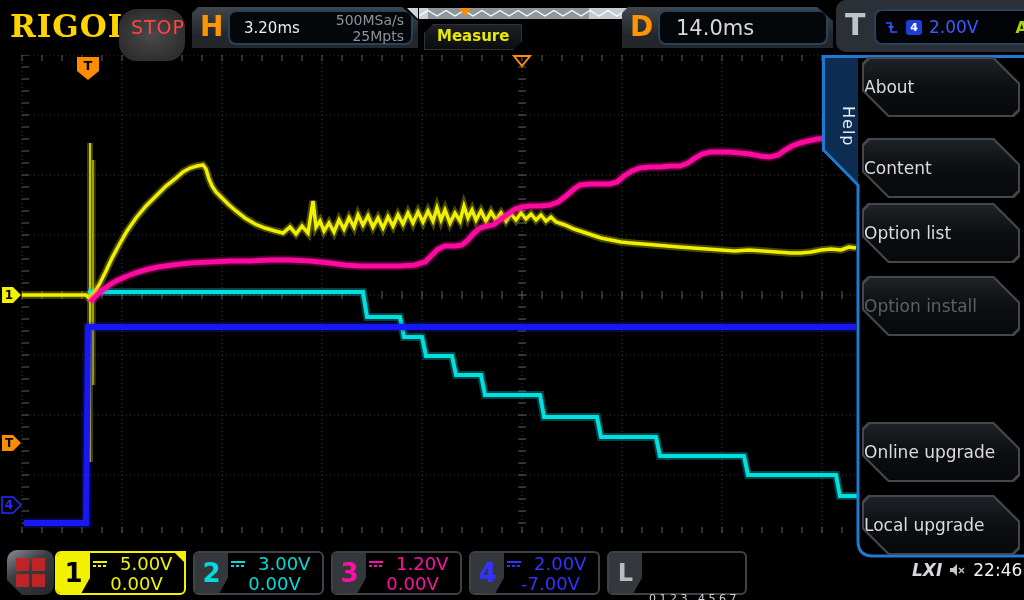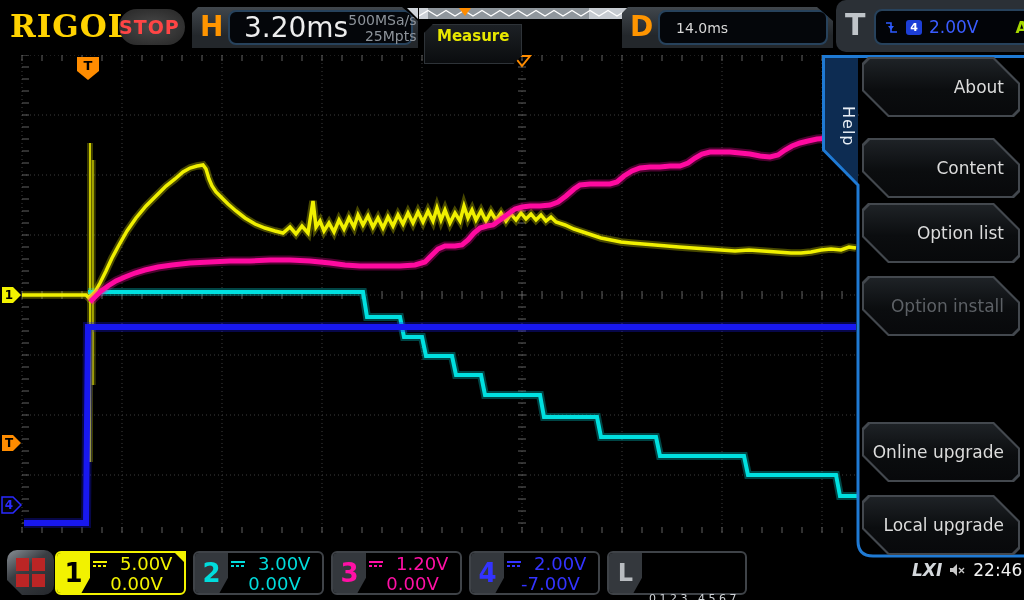--- a/index.html
+++ b/index.html
@@ -2,48 +2,48 @@
 <html><head>
 <meta charset="utf-8">
 <style>
   html,body{margin:0;padding:0;background:#000;}
   body{width:1024px;height:600px;position:relative;overflow:hidden;
        font-family:"DejaVu Sans","Liberation Sans",sans-serif;-webkit-font-smoothing:antialiased;}
   
   .topbar{position:absolute;left:0;top:0;width:1024px;height:55px;background:#000;z-index:6;}
   .logo{position:absolute;left:10px;top:8px;font-family:"DejaVu Serif","Liberation Serif",serif;
         font-weight:bold;font-size:31px;color:#ffd200;letter-spacing:1px;}
-  .stopbadge{position:absolute;left:119px;top:9px;width:66px;height:36px;border-radius:18px;
+  .stopbadge{position:absolute;left:119px;top:9px;width:66px;height:52px;border-radius:18px;
         background:radial-gradient(ellipse at center,#4a4a4a,#2e2e2e 75%);
-        color:#ff4545;font-weight:bold;font-size:19px;line-height:36px;text-align:left;letter-spacing:1px;}
+        color:#ff4545;font-weight:normal;font-size:19px;line-height:36px;text-align:right;letter-spacing:1px;}
   .hgroup{position:absolute;left:192px;top:7px;width:226px;height:41px;
         background:linear-gradient(180deg,#40464c,#23272b 70%);
         clip-path:polygon(6px 0,calc(100% - 16px) 0,100% 14px,100% 100%,0 100%,0 6px);}
   .biglabel{position:absolute;left:8px;top:3px;font-weight:bold;font-size:28px;color:#ff9500;}
   .inpanel{position:absolute;left:36px;top:3px;right:5px;bottom:3px;background:#04060a;
         border:2px solid #27425c;border-radius:8px;display:flex;align-items:center;}
-  .h-time{font-size:28px;color:#ededed;margin-left:14px;}
+  .h-time{font-size:15px;color:#ededed;margin-left:14px;}
   .h-rates{margin-left:auto;margin-right:7px;text-align:right;color:#8d939a;font-size:14px;line-height:16px;}
   .posbar{position:absolute;left:419px;top:8px;width:216px;height:11px;background:#8f969c;}
   .posbar .capL{position:absolute;left:0;top:0;width:9px;height:11px;background:#ccd1d7;}
   .posbar .capR{position:absolute;right:0;top:0;width:46px;height:11px;background:#c6cbd1;}
   .poswedge{position:absolute;left:407px;top:8px;width:0;height:0;
         border-top:11px solid #cfd4da;border-left:11px solid transparent;}
   .postri{position:absolute;left:40px;top:0;width:0;height:0;
         border:6px solid transparent;border-top:8px solid #ff8c00;z-index:2;}
-  .tbtn{position:absolute;top:24px;height:40px;background:linear-gradient(180deg,#1d2125,#0a0c0e);
+  .tbtn{position:absolute;top:24px;height:26px;background:linear-gradient(180deg,#1d2125,#0a0c0e);
         box-shadow:inset 0 0 0 1px #2e3338;text-align:center;font-weight:bold;font-size:15px;
         line-height:25px;padding:0 13px;
         clip-path:polygon(9px 0,100% 0,100% calc(100% - 9px),calc(100% - 9px) 100%,0 100%,0 9px);}
   .measure{left:424px;color:#e8e800;}
   .stoprun{left:528px;color:#ff2525;}
   .dgroup{position:absolute;left:622px;top:7px;width:211px;height:41px;
         background:linear-gradient(180deg,#40464c,#23272b 70%);
         clip-path:polygon(6px 0,calc(100% - 16px) 0,100% 14px,100% 100%,0 100%,0 6px);}
-  .d-time{font-size:14px;color:#d8d8d8;margin-left:16px;}
+  .d-time{font-size:21px;color:#d8d8d8;margin-left:16px;}
   .tgroup{position:absolute;left:836px;top:0;width:188px;height:52px;background:#2b3036;border-radius:10px 0 0 10px;}
   .t-label{position:absolute;left:9px;top:7px;font-weight:bold;font-size:30px;color:#bfc4c9;}
   .t-panel{position:absolute;left:38px;top:9px;width:144px;height:32px;background:#020408;
         border:2px solid #27425c;border-radius:8px;display:flex;align-items:center;gap:7px;padding:0 8px;}
   .t-badge{width:16px;height:15px;background:#1d3fd6;border-radius:3px;color:#fff;
         font-size:11px;font-weight:bold;line-height:15px;text-align:center;}
   .t-level{color:#3a5cff;font-size:17px;}
   .t-mode{color:#a6d800;font-weight:bold;font-size:16px;margin-left:auto;}
   
   #wave{position:absolute;left:0;top:55px;z-index:1;}
@@ -52,21 +52,21 @@
   .menu svg{position:absolute;left:0;top:0;}
   .helptab-label{position:absolute;left:4px;top:16px;width:34px;height:110px;
         writing-mode:vertical-rl;text-align:center;color:#e8eef5;font-size:16px;letter-spacing:1px;}
   .menu-btn-outer{position:absolute;left:42px;width:158px;height:60px;background:#43484e;
         clip-path:polygon(6px 0,calc(100% - 26px) 0,100% 26px,100% calc(100% - 6px),
         calc(100% - 6px) 100%,26px 100%,0 calc(100% - 26px),0 6px);}
   .menu-btn-inner{position:absolute;left:2px;top:2px;right:2px;bottom:2px;
         background:linear-gradient(180deg,#1e2226,#0b0d0f 55%,#08090b);
         clip-path:polygon(6px 0,calc(100% - 25px) 0,100% 25px,100% calc(100% - 6px),
         calc(100% - 6px) 100%,25px 100%,0 calc(100% - 25px),0 6px);
-        color:#dcdcdc;font-size:17px;text-align:right;line-height:56px;padding-right:14px;box-sizing:border-box;}
+        color:#dcdcdc;font-size:17px;text-align:left;line-height:56px;padding-right:14px;box-sizing:border-box;}
   .menu-btn-outer.disabled .menu-btn-inner{color:#5d6166;}
   
   .botbar{position:absolute;left:0;top:545px;width:1024px;height:55px;background:#000;z-index:4;}
   .gridbtn{position:absolute;left:7px;top:5px;width:47px;height:45px;border-radius:10px;
         background:linear-gradient(145deg,#8a9096,#3a3e43 40%,#24272b);
         clip-path:polygon(0 0,100% 0,100% 100%,15px 100%,0 calc(100% - 15px));
         display:flex;align-items:center;justify-content:center;}
   .gridbtn .sq{display:grid;grid-template-columns:13px 13px;grid-gap:3px;}
   .gridbtn .sq i{display:block;width:13px;height:13px;background:#bb2525;}
   .chblk{position:absolute;top:6px;width:127px;height:40px;background:#000;

